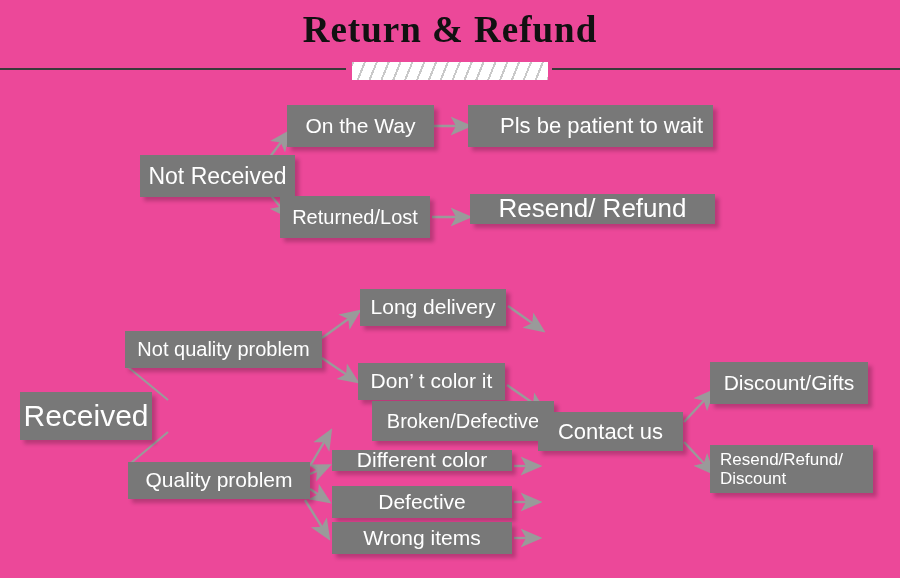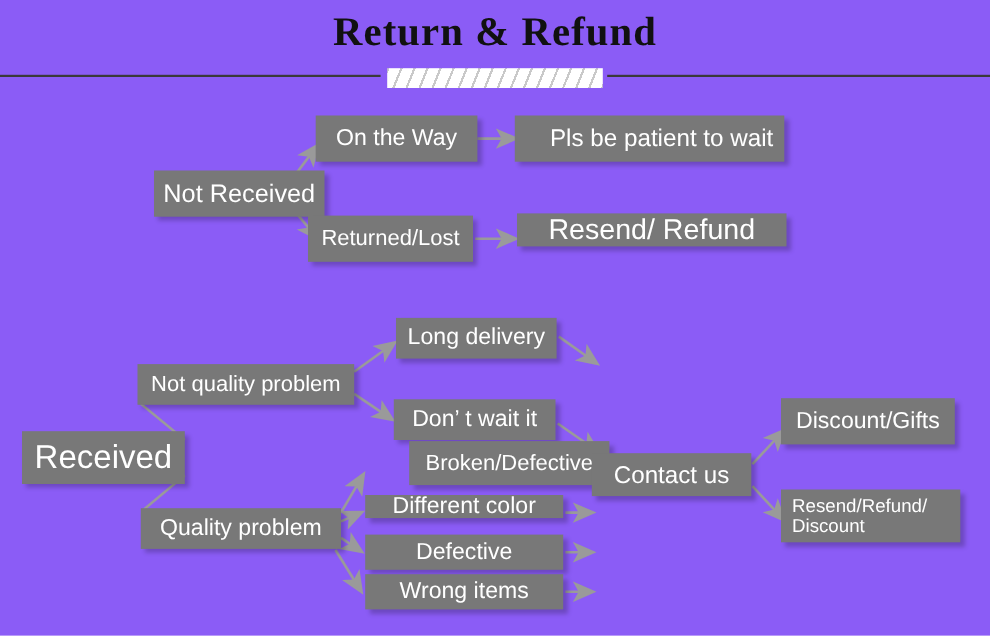--- a/index.html
+++ b/index.html
@@ -4,21 +4,21 @@
 <style>
   html, body {
     margin: 0;
     padding: 0;
     background: #ffffff;
   }
   #page {
     position: relative;
     width: 900px;
     height: 578px;
-    background: #8b5cf6;
+    background: #ec4899;
     overflow: hidden;
     font-family: "Liberation Sans", sans-serif;
   }
 
   
   #title {
     position: absolute;
     left: 0;
     top: 8px;
     width: 900px;
@@ -151,29 +151,29 @@
   <div class="node" style="left:108px; top:155px; width:155px; height:42px; font-size:23px;margin-left:32px;">Not Received</div>
 
   <div class="node" style="left:287px; top:105px; width:147px; height:42px; font-size:21px;">On the Way</div>
 
   <div class="node" style="left:468px; top:105px; width:245px; height:42px; font-size:22px;padding-left:28px;">Pls be patient to wait</div>
 
   <div class="node" style="left:280px; top:196px; width:150px; height:42px; font-size:20px;">Returned/Lost</div>
 
   <div class="node" style="left:470px; top:194px; width:245px; height:30px; font-size:26px;">Resend/ Refund</div>
 
-  <div class="node" style="left:20px; top:392px; width:148px; height:48px; font-size:30px;">Received</div>
+  <div class="node" style="left:20px; top:392px; width:132px; height:48px; font-size:30px;">Received</div>
 
   <div class="node" style="left:125px; top:331px; width:197px; height:37px; font-size:20px;">Not quality problem</div>
 
   <div class="node" style="left:128px; top:462px; width:182px; height:37px; font-size:21px;">Quality problem</div>
 
   <div class="node" style="left:360px; top:289px; width:146px; height:37px; font-size:21px;">Long delivery</div>
 
-  <div class="node" style="left:358px; top:363px; width:147px; height:37px; font-size:21px;">Don’  t wait it</div>
+  <div class="node" style="left:358px; top:363px; width:147px; height:37px; font-size:21px;">Don’  t color it</div>
 
   <div class="node" style="left:332px; top:401px; width:182px; height:40px; font-size:20px;margin-left:40px;">Broken/Defective</div>
 
   <div class="node" style="left:332px; top:450px; width:180px; height:21px; font-size:21px;">Different color</div>
 
   <div class="node" style="left:332px; top:486px; width:180px; height:32px; font-size:21px;">Defective</div>
 
   <div class="node" style="left:332px; top:522px; width:180px; height:32px; font-size:21px;">Wrong items</div>
 
   <div class="node" style="left:538px; top:412px; width:145px; height:39px; font-size:22px;">Contact us</div>

